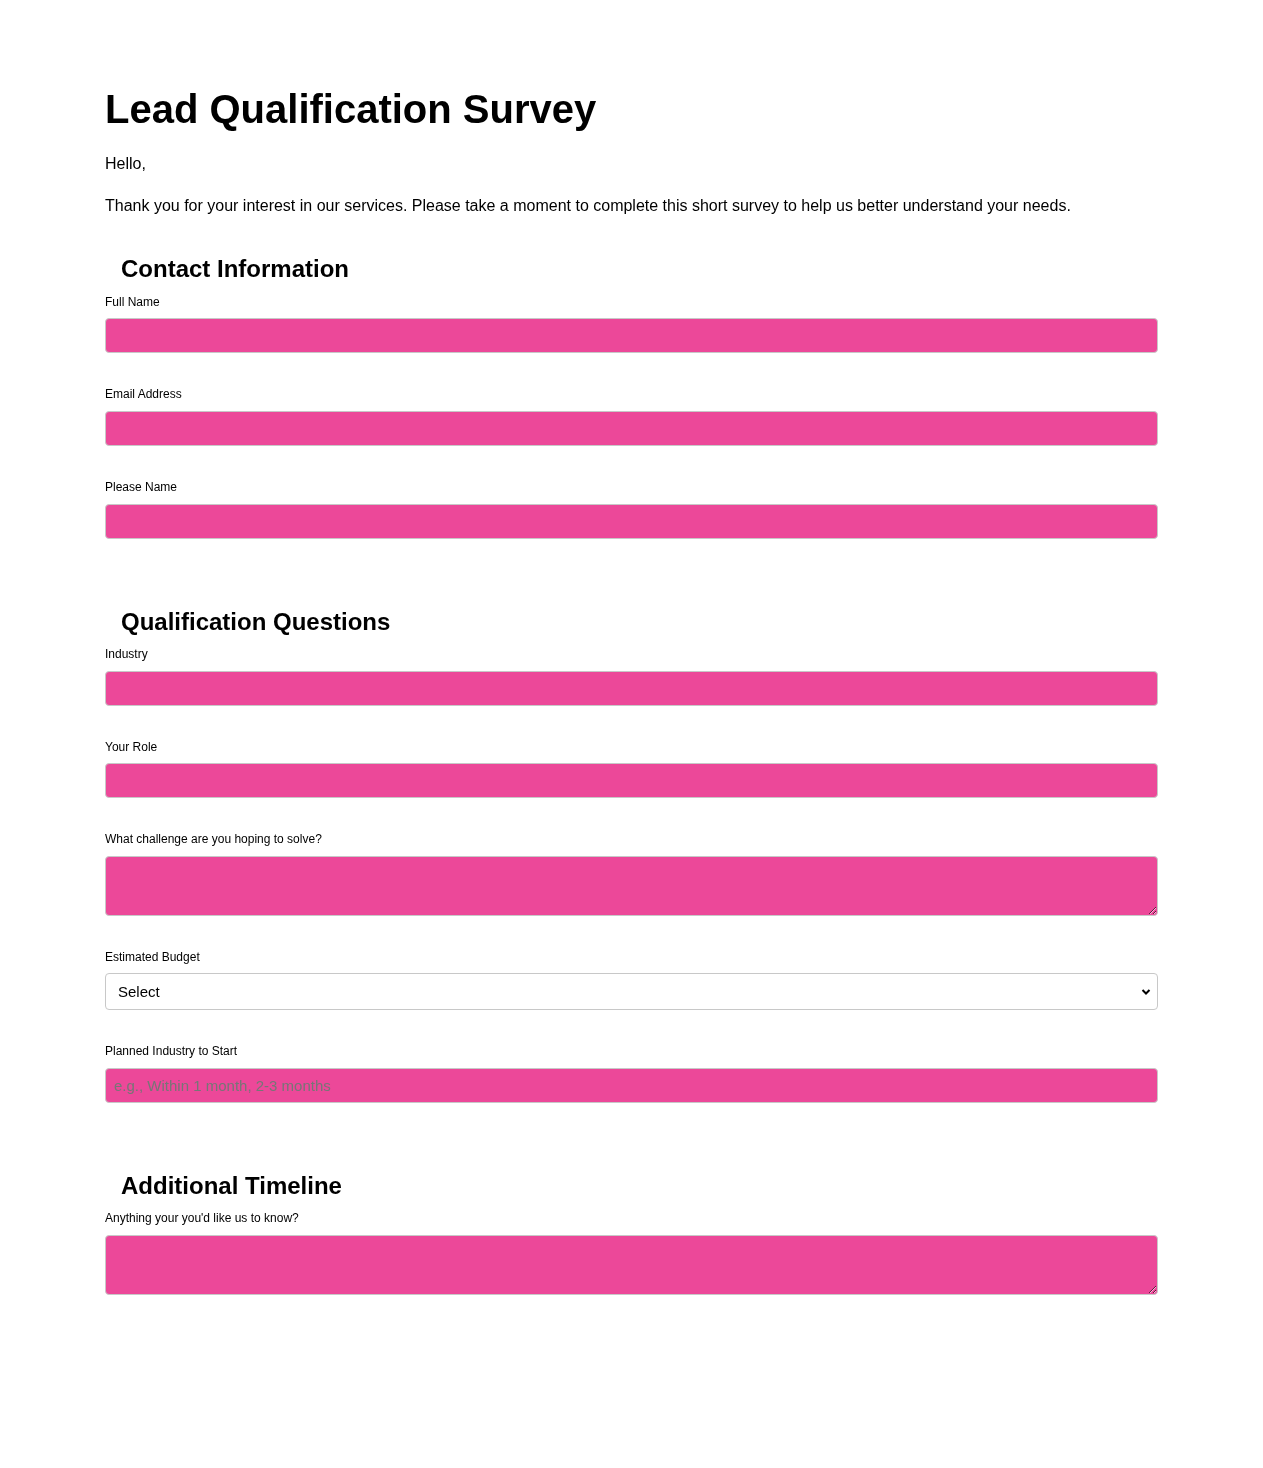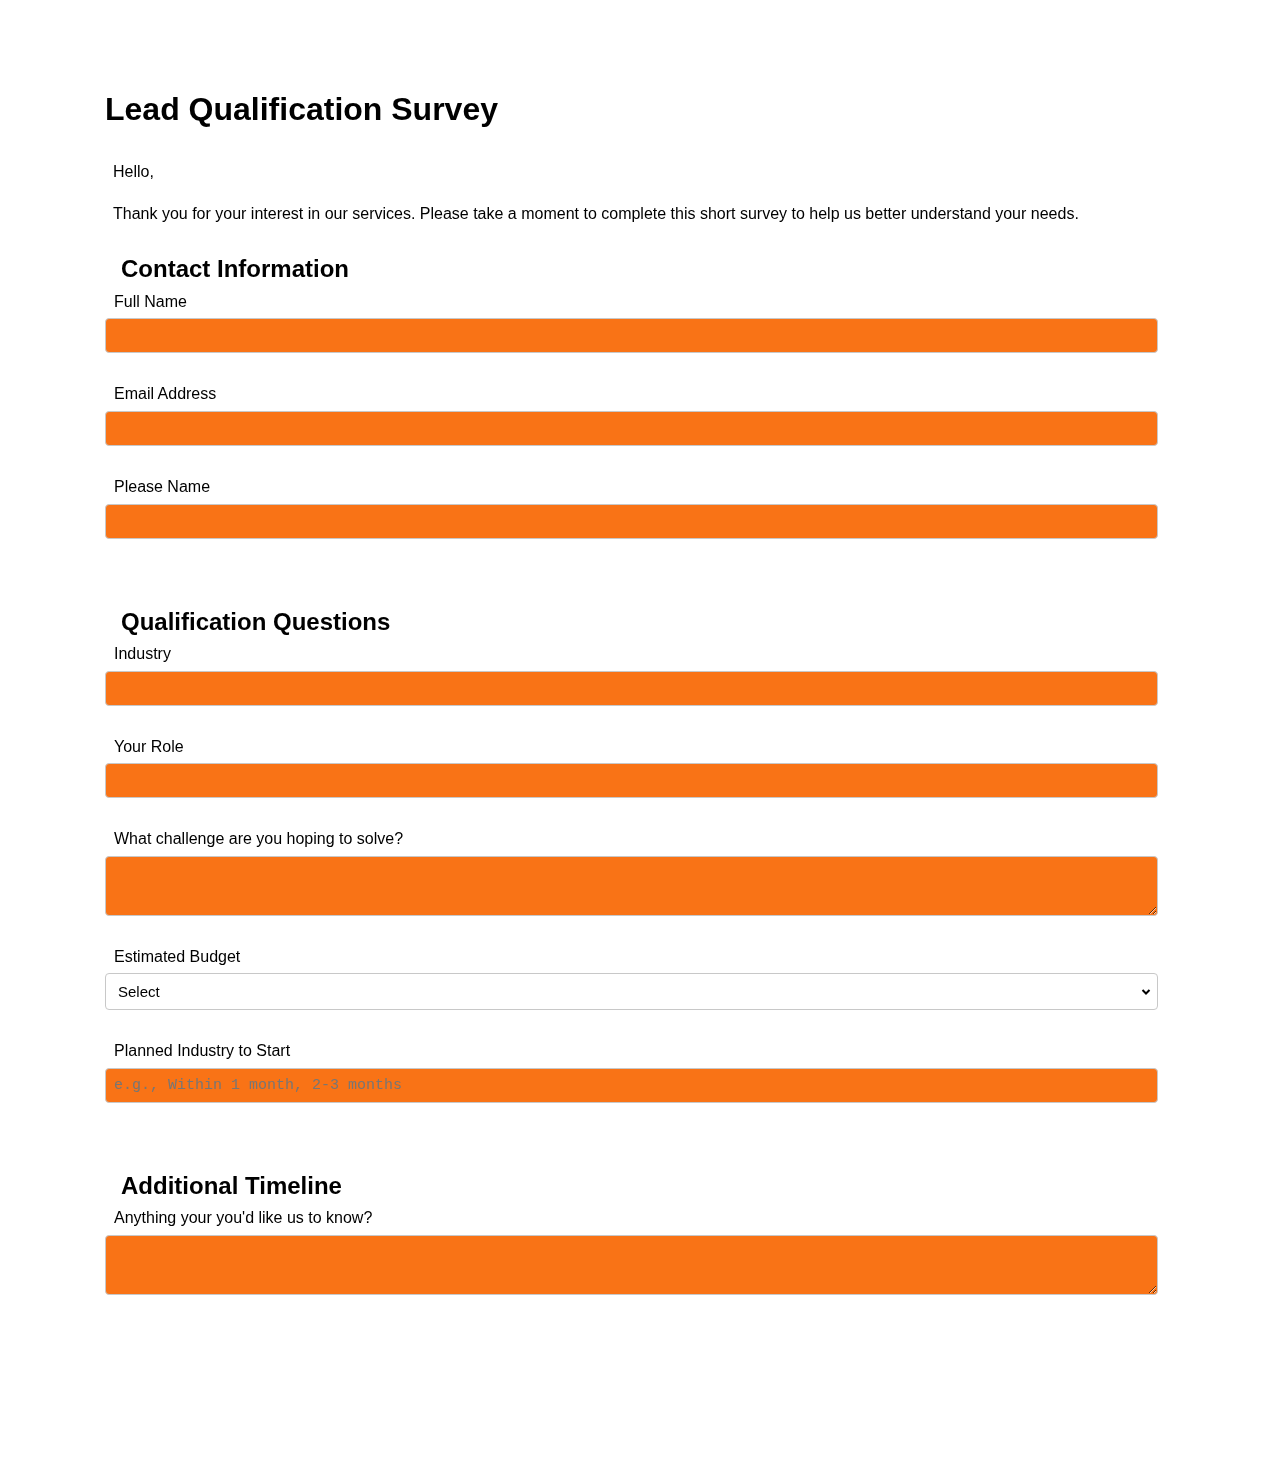--- a/index.html
+++ b/index.html
@@ -5,32 +5,32 @@
     html, body { margin: 0; padding: 0; background: #ffffff; }
     body {
       width: 1263px; height: 1468px;
       font-family: "Liberation Sans", sans-serif;
       color: #000;
       font-size: 16px;
     }
     .page { position: relative; padding: 0 105px; }
     h1 {
       position: absolute; left: 105px; top: 89px; margin: 0;
-      font-size: 32px; font-weight: bold; line-height: 40px;
+      font-size: 40px; font-weight: bold; line-height: 40px;
     }
-    .p { position: absolute; left: 105px; margin: 8px; font-size: 16px; line-height: 20px; }
+    .p { position: absolute; left: 105px; margin: 0; font-size: 16px; line-height: 20px; }
     h2 {
       position: absolute; left: 105px; margin: 16px;
       font-size: 24px; font-weight: bold; line-height: 30px;
     }
-    .label { position: absolute; left: 114px; font-size: 16px; line-height: 20px; }
+    .label { position: absolute; left: 105px; font-size: 12px; line-height: 20px; }
     .field {
       position: absolute; left: 105px; width: 1053px; box-sizing: border-box;
-      border: 1px solid #c8c8c8; border-radius: 4px; background: #f97316;
-      font-family: Liberation Mono, monospace; font-size: 15px;
+      border: 1px solid #c8c8c8; border-radius: 4px; background: #ec4899;
+      font-family: Liberation Sans, sans-serif; font-size: 15px;
       padding: 0 8px; outline: none;
     }
     input.field { height: 35px; }
     textarea.field { height: 60px; resize: vertical; padding: 6px 8px; }
     .field::placeholder { color: #767676; }
     .select {
       position: absolute; left: 105px; width: 1053px; height: 37px; box-sizing: border-box;
       border: 1px solid #c8c8c8; border-radius: 4px; background: #fff;
       display: flex; align-items: center; justify-content: space-between;
       padding: 0 6px 0 12px; font-size: 15px; cursor: pointer;

